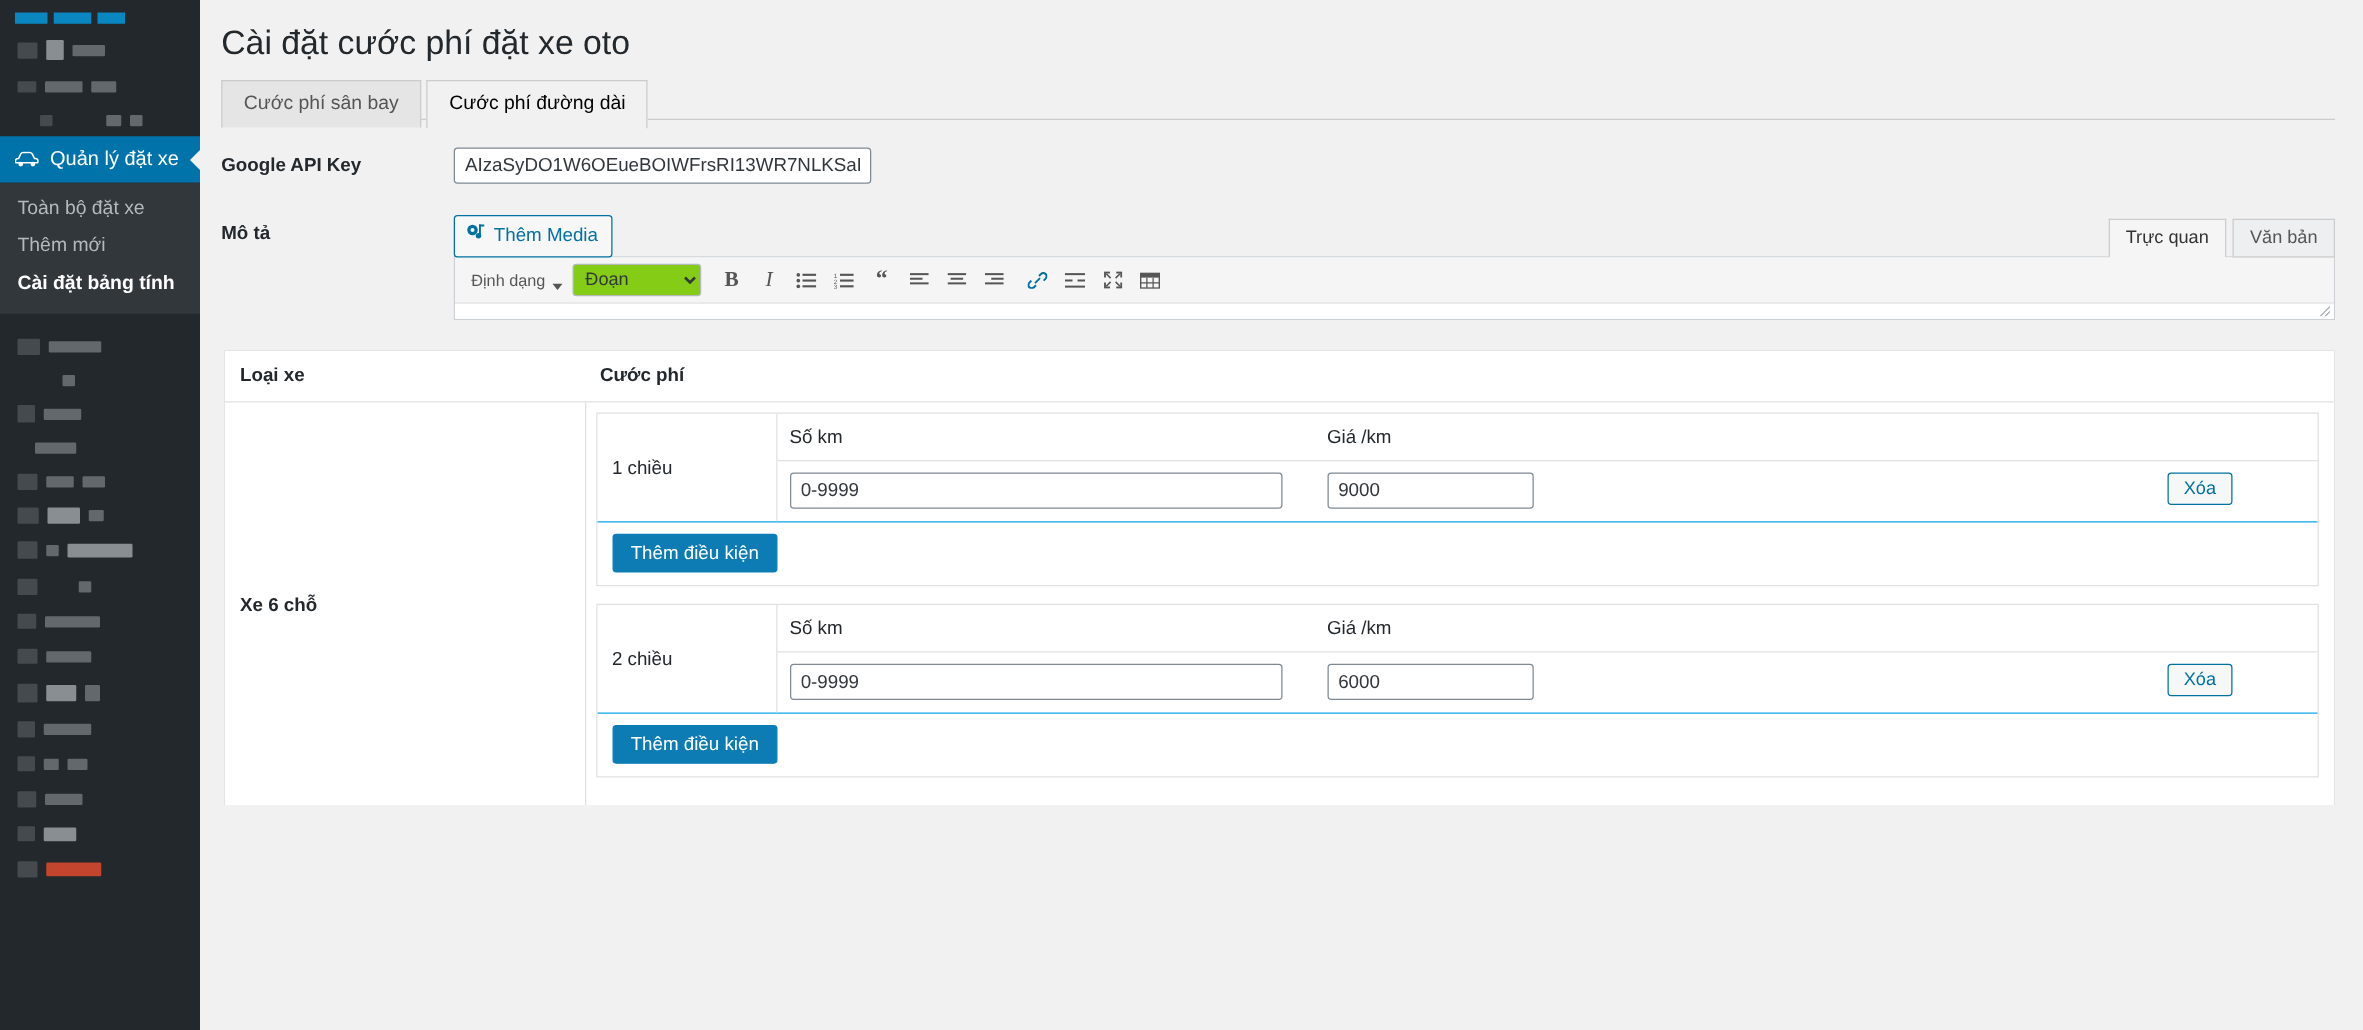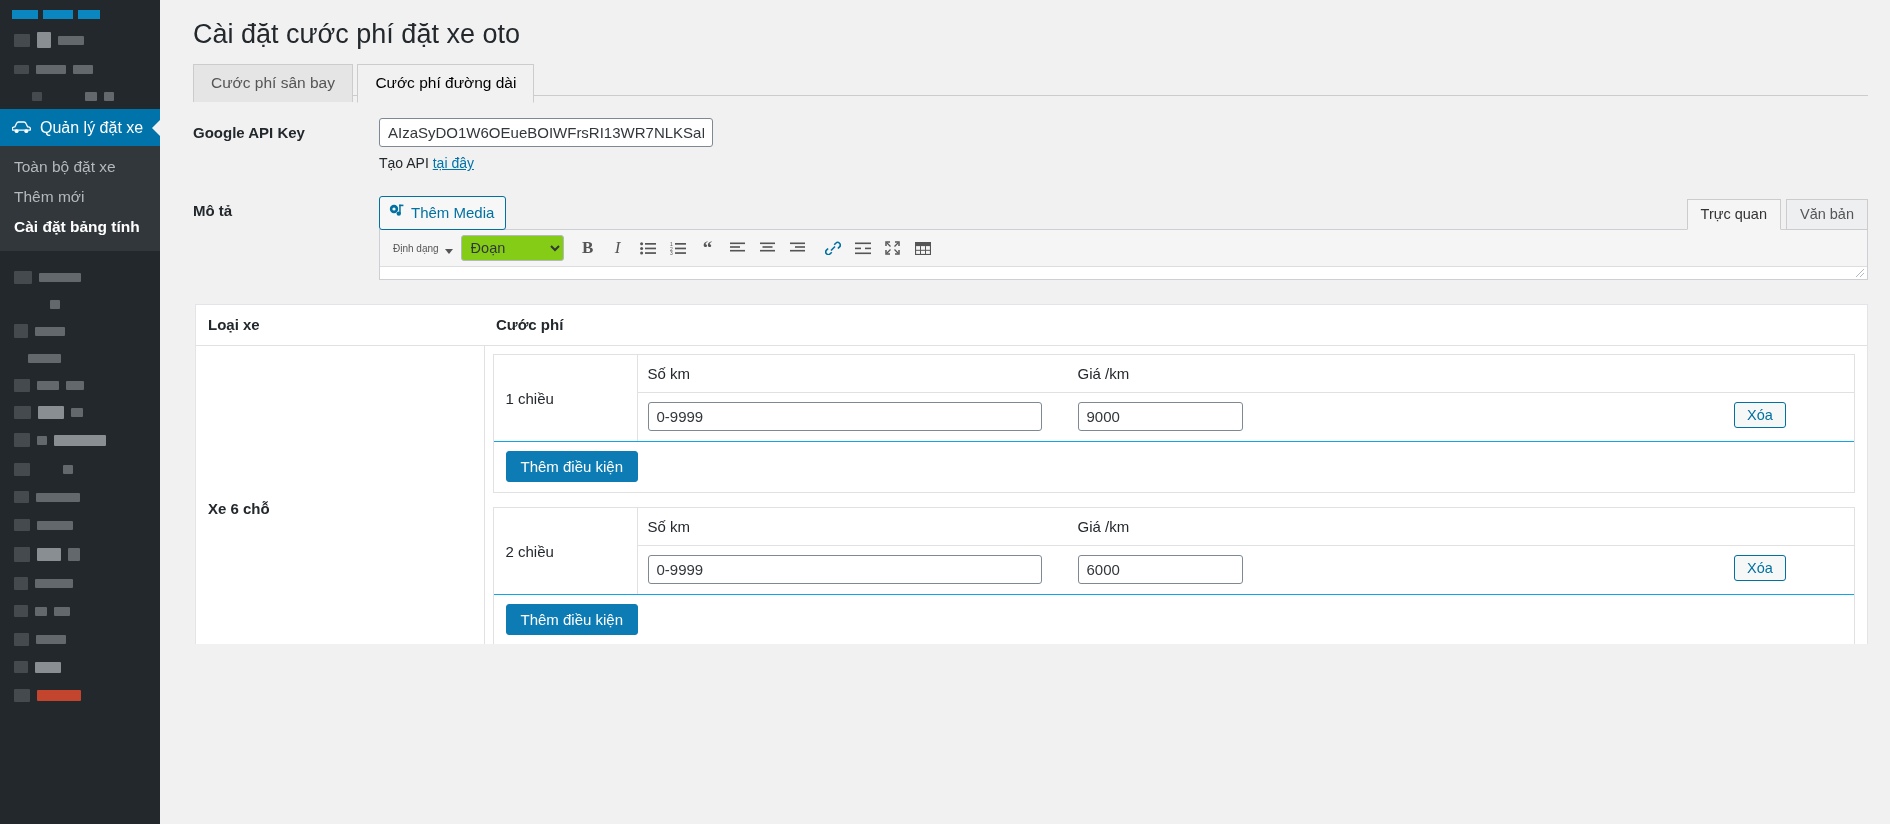--- a/index.html
+++ b/index.html
@@ -38,21 +38,21 @@
     border-color:transparent #f1f1f1 transparent transparent;
   }
   .submenu { background:#32373c; padding:6px 0 9px 0; }
   .submenu a {
     display:block; padding:6px 12px 6px 14px;
     color:#b4b9be; font-size:15.5px; text-decoration:none; white-space:nowrap;
   }
   .submenu a.current { color:#fff; font-weight:bold; }
 
   
-  .wrap { flex:1; height:644px; overflow:hidden; position:relative; padding:0;margin-left:16px; }
+  .wrap { flex:1; height:644px; overflow:hidden; position:relative; padding:0; }
   .page-title {
     font-size:27px; font-weight:400; line-height:1.3;
     color:#23282d; padding:17px 0 12px 17px; margin:0;
   }
 
   
   .nav-tabs { padding-left:17px; position:relative; height:32px; }
   .nav-tabs .tabline {
     position:absolute; left:17px; right:22px; bottom:0; height:1px; background:#ccc;
   }
@@ -99,21 +99,21 @@
     margin-left:5px;
   }
   .ed-tab.active { background:#f5f5f5; border-bottom-color:#f5f5f5; color:#333; }
 
   .ed-box { border:1px solid #ccd0d4; background:#fff; margin-top:-1px; }
   .ed-toolbar {
     display:flex; align-items:center; gap:0;
     background:#f5f5f5; border-bottom:1px solid #ddd; padding:5px 9px;
   }
   .ed-toolbar .fmtlabel {
-    font-size:10px; color:#555; padding:3px 8px 3px 4px; display:flex; align-items:flex-end; gap:6px;
+    font-size:13px; color:#555; padding:3px 8px 3px 4px; display:flex; align-items:flex-end; gap:6px;
     cursor:pointer;
   }
   .caret { width:0; height:0; border-left:4px solid transparent; border-right:4px solid transparent; border-top:5px solid #555; }
   .ed-select {
     font-family:"Liberation Sans", sans-serif; font-size:14.5px; color:#32373c;
     border:1px solid #b4b9be; background:#84cc16; border-radius:3px;
     padding:3px 5px; width:103px; height:26px;
   }
   .tbtn {
     width:28px; height:26px; display:flex; align-items:center; justify-content:center;
@@ -308,23 +308,20 @@
       <a href="#" class="nav-tab">Cước phí sân bay</a>
       <a href="#" class="nav-tab nav-tab-active">Cước phí đường dài</a>
     </div>
 
     <div class="form-table">
 
       <div class="form-row">
         <div class="lbl">Google API Key</div>
         <div class="fld">
           <input id="apikey" class="text" type="text" value="AIzaSyDO1W6OEueBOIWFrsRI13WR7NLKSaKdAms" style="">
-          <div class="helper">
-            <span>Tạo API </span><a href="#">tại đây</a>
-          </div>
         </div>
       </div>
 
       <div class="form-row editor-wrap">
         <div class="lbl">Mô tả</div>
         <div class="fld">
 
           <div class="editor-top">
             <button class="btn-media">
               <span>

